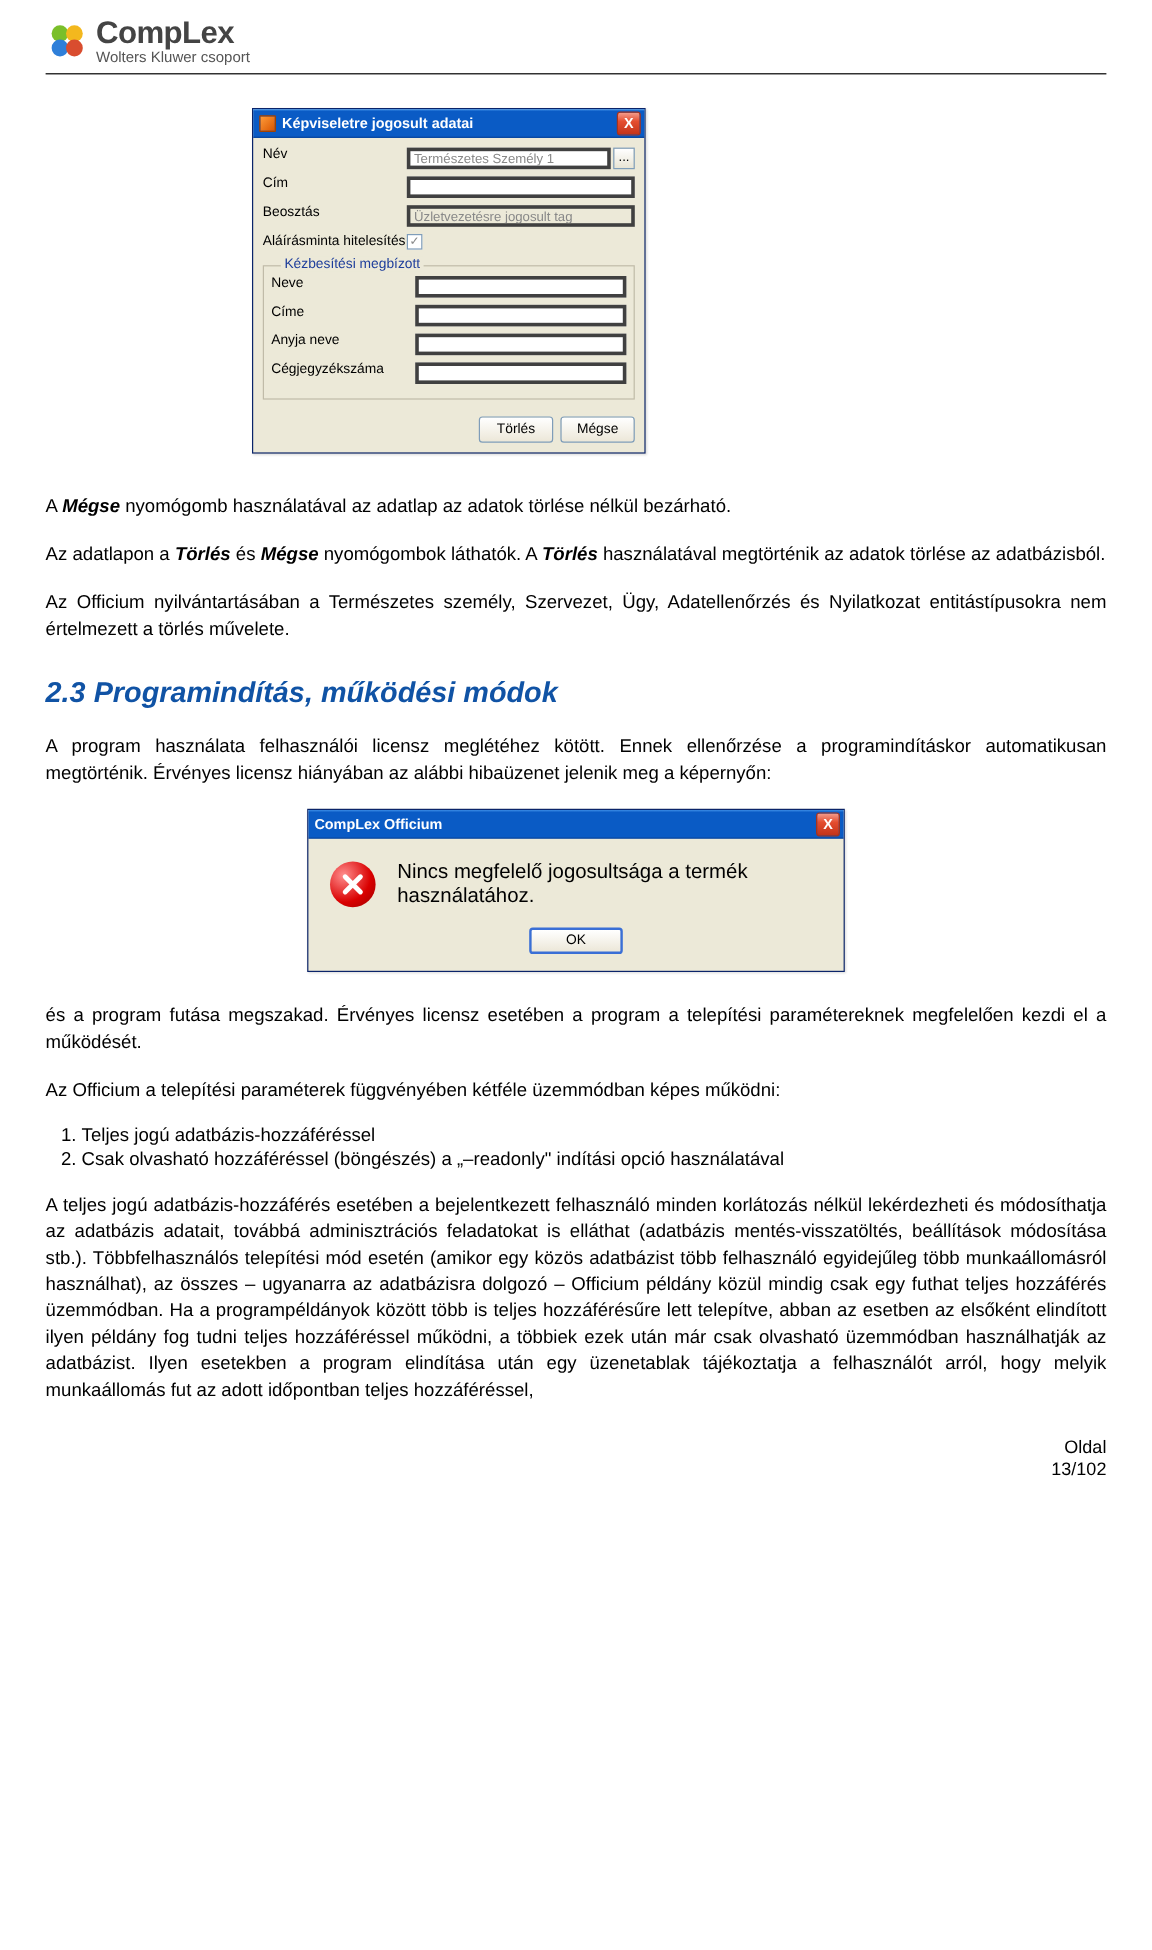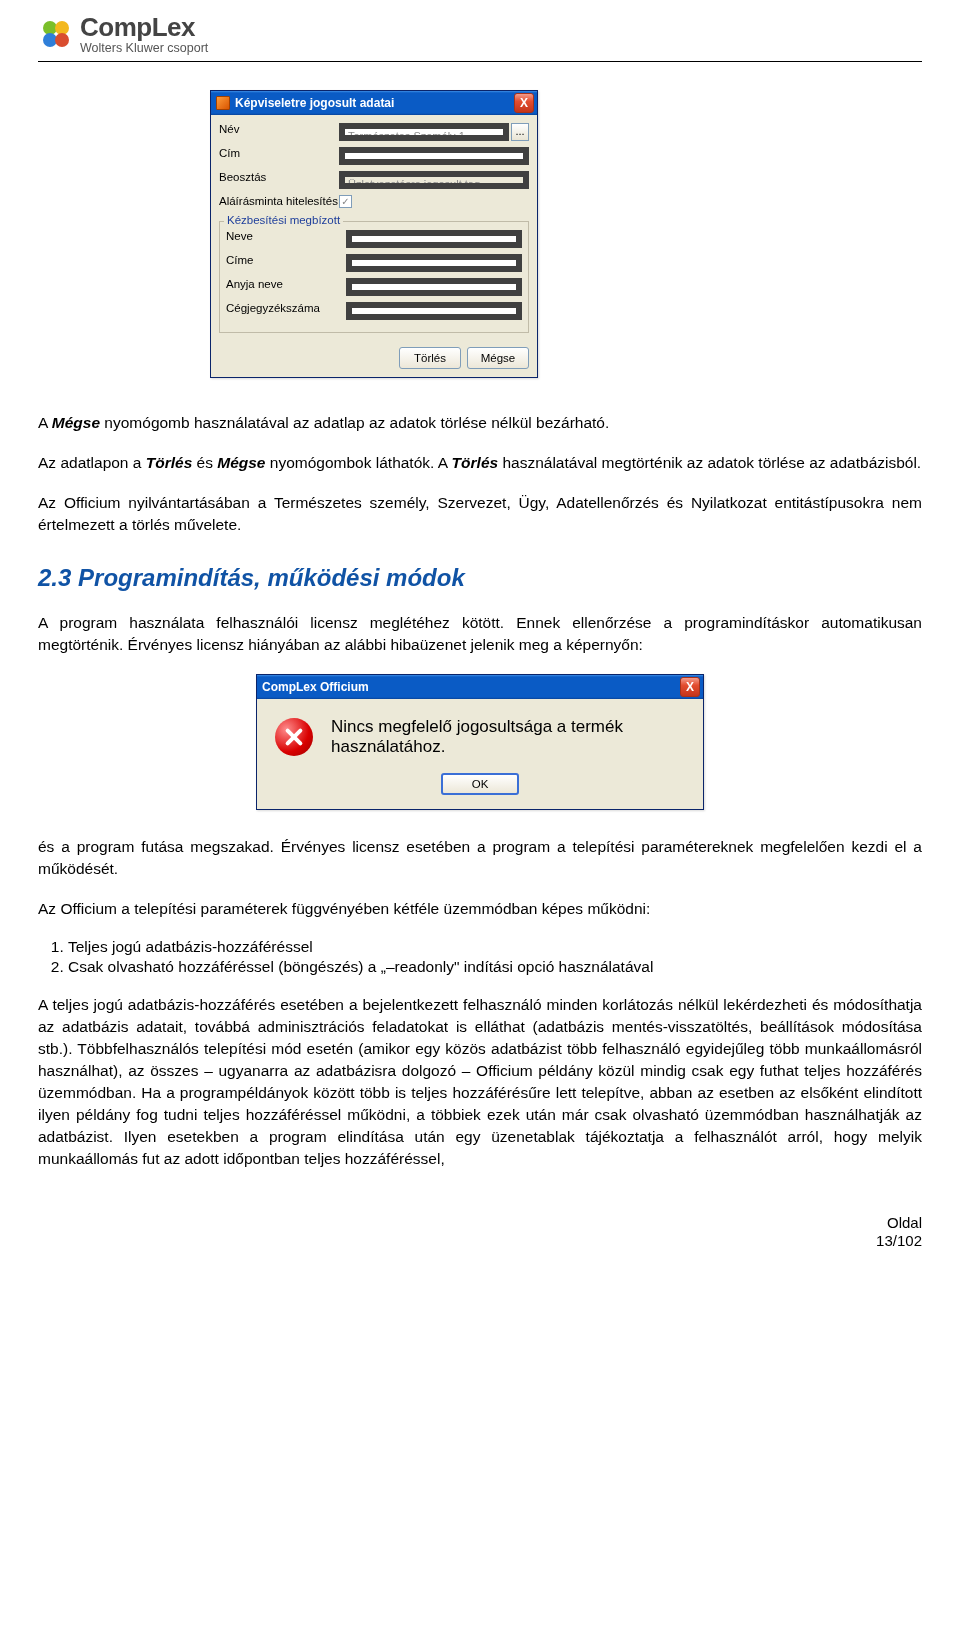--- a/index.html
+++ b/index.html
@@ -72,21 +72,21 @@
     line-height:18px;
     text-align:center;
     cursor:pointer;
   }
   .dlg-body { padding: 8px 8px 6px 8px; }
   .form-row { display:flex; margin-bottom:4px; height:20px; }
   .form-label { width:120px; font-size:11.5px; }
   .form-input {
     flex:1;
     height:18px;
-    border:6px solid #404040;
+    border:3px solid #404040;
     background:#fff;
     font-size:11px;
     color:#888;
     padding: 1px 3px;
     overflow:hidden;
   }
   .form-input.ro { background:#ece9d8; }
   .browse-btn {
     width:18px; height:18px; margin-left:2px;
     border:1px solid #7f9db9;
@@ -99,21 +99,21 @@
     display:inline-flex; align-items:center; justify-content:center;
     font-size:10px; color:#888;
   }
   .fieldset {
     border:1px solid #c0bba8;
     margin-top:6px;
     padding: 8px 6px 6px 6px;
     position:relative;
   }
   .fieldset-legend {
-    position:absolute; top:-8px; left:4px;
+    position:absolute; top:-8px; left:14px;
     background:#ece9d8; padding:0 3px;
     font-size:11.5px; color:#1e3e9b;
   }
   .dlg-buttons {
     display:flex; justify-content:flex-end; gap:6px;
     padding:8px 8px 8px 0;
   }
   .xp-btn {
     min-width:62px; height:22px;
     border:1px solid #7f9db9;
@@ -153,21 +153,21 @@
   .msg-text { font-size:17px; }
   .msg-btnrow { text-align:center; padding: 4px 0 14px; }
   .msg-btnrow .xp-btn { min-width:78px; border:2px solid #3a6fd6; }
 
   ol.numlist { margin:0 0 18px 30px; padding:0; }
   ol.numlist li { margin-bottom:2px; }
 
   .footer {
     text-align:right;
     font-size:15px;
-    margin-top:44px;
+    margin-top:28px;
     line-height:1.25;
   }
 </style>
 </head>
 <body>
 
 <div class="page">
 
   <div class="header">
     <div class="logo">

